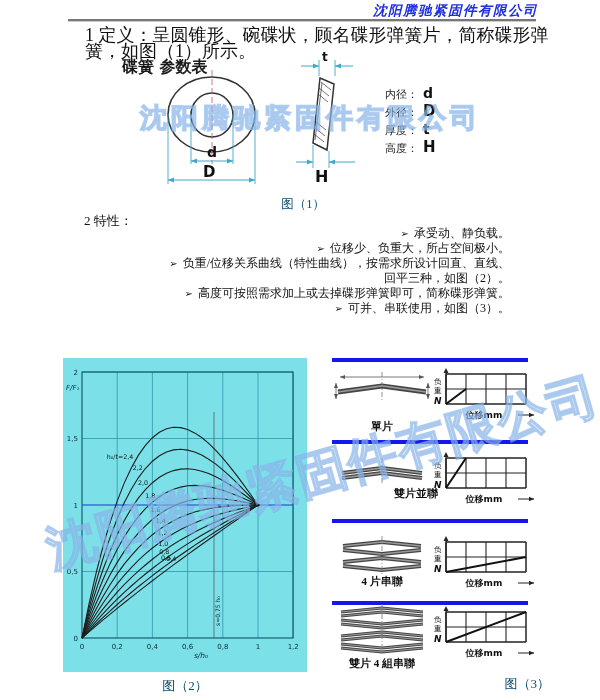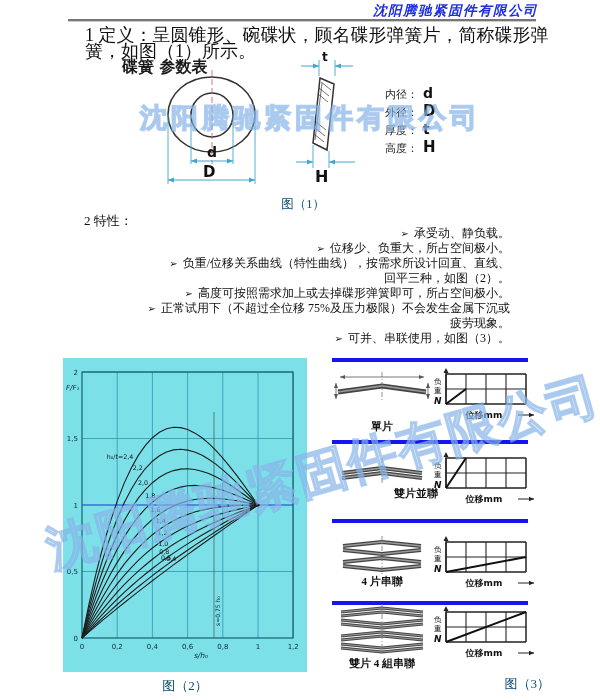--- a/index.html
+++ b/index.html
@@ -93,22 +93,21 @@
     <text x="322" y="102" font-size="11" fill="#222">高度：</text>
     <text x="360" y="102" font-size="15" font-weight="bold" fill="#111">H</text>
   </svg>
   <div class="abs caption" style="left:63px;top:196px;width:480px;">图（1）</div>
 
   <div class="abs feat-head">2 特性：</div>
   <div class="abs feat-list" id="feat-list">
       <div class="feat-item ind2"><span class="mk">➢</span><span>承受动、静负载。</span></div>
       <div class="feat-item ind2"><span class="mk">➢</span><span>位移少、负重大，所占空间极小。</span></div>
       <div class="feat-item ind2"><span class="mk">➢</span><span>负重/位移关系曲线（特性曲线），按需求所设计回直、直线、回平三种，如图（2）。</span></div>
-      <div class="feat-item ind1"><span class="mk">➢</span><span>高度可按照需求加上或去掉碟形弹簧即可，所占空间极小。</span></div>
-      <div class="feat-item ind1"><span class="mk">➢</span><span>正常试用下（不超过全位移 75%及压力极限）不会发生金属下沉或疲劳现象。</span></div>
+      <div class="feat-item ind1"><span class="mk">➢</span><span>高度可按照需求加上或去掉碟形弹簧即可，简称碟形弹簧。</span></div>
       <div class="feat-item ind1"><span class="mk">➢</span><span>可并、串联使用，如图（3）。</span></div>
     </div>
 
   <div class="abs fig2box">
     <svg id="fig2svg" width="244" height="314" viewBox="0 0 244 314">
         <rect x="0" y="0" width="244" height="314" fill="#7ce0e9"></rect>
         <line x1="54.2" y1="14" x2="54.2" y2="280" stroke="#2f95ad" stroke-width="0.8"></line>
         <line x1="89.4" y1="14" x2="89.4" y2="280" stroke="#2f95ad" stroke-width="0.8"></line>
         <line x1="124.6" y1="14" x2="124.6" y2="280" stroke="#2f95ad" stroke-width="0.8"></line>
         <line x1="159.8" y1="14" x2="159.8" y2="280" stroke="#2f95ad" stroke-width="0.8"></line>

